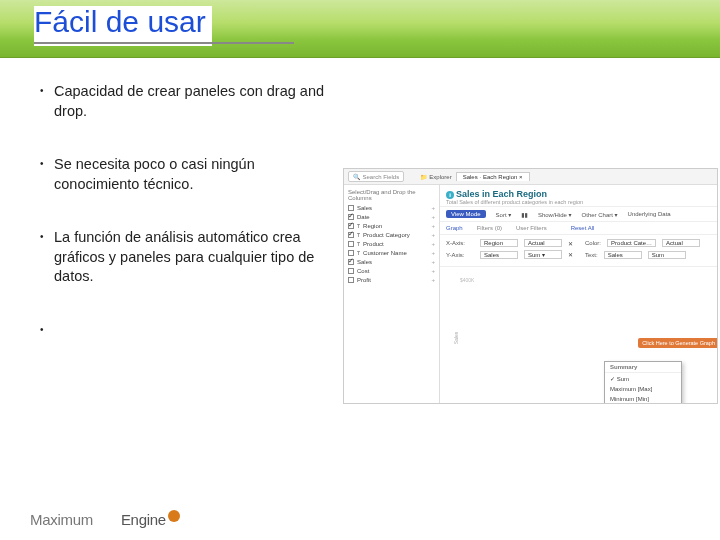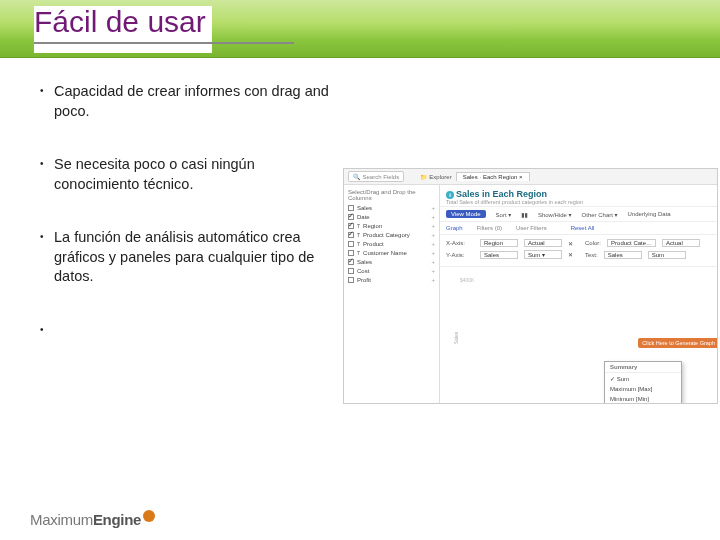--- a/index.html
+++ b/index.html
@@ -16,23 +16,23 @@
     background: linear-gradient(to bottom, #cde89b 0%, #b7dd6b 40%, #8bc63f 70%, #7ab530 100%);
     border-bottom: 1px solid #6a9f28;
     position: relative;
   }
   .title {
     position: absolute;
     top: 6px;
     left: 34px;
     font-size: 30px;
     font-weight: 400;
-    color: #701a75;
-    background: #fff;
-    padding: 0 6px 15px 0;
+    color: #1d4ed8;
+    background: #fff;
+    padding: 0 6px 8px 0;
     line-height: 1.05;
   }
   .title-underline {
     position: absolute;
     top: 42px;
     left: 34px;
     width: 260px;
     height: 2px;
     background: #888;
   }
@@ -290,41 +290,41 @@
     display: flex;
     align-items: center;
     gap: 2px;
   }
   .footer .me-text {
     font-family: Arial, sans-serif;
     font-size: 15px;
     color: #777;
     letter-spacing: -0.3px;
   }
-  .footer .me-text b { color: #555; font-weight: 700; }
+  .footer .me-text b { color: #555; font-weight: 400; margin-left: 28px; }
   .footer .gear {
     width: 12px;
     height: 12px;
     background: #d97a1a;
     border-radius: 50%;
     position: relative;
     top: -4px;
   }
 </style>
 </head>
 <body>
 
 <div class="header-band"></div>
 <div class="title">Fácil de usar</div>
 <div class="title-underline"></div>
 
 <div class="content">
   <div class="bullet-item">
     <span class="bullet-dot">•</span>
-    <span>Capacidad de crear informes con drag and poco.</span>
+    <span>Capacidad de crear paneles con drag and drop.</span>
   </div>
   <div class="bullet-item">
     <span class="bullet-dot">•</span>
     <span>Se necesita poco o casi ningún conocimiento técnico.</span>
   </div>
   <div class="bullet-item">
     <span class="bullet-dot">•</span>
     <span>La función de análisis automático crea gráficos y paneles para cualquier tipo de datos.</span>
   </div>
   <div class="bullet-item">

